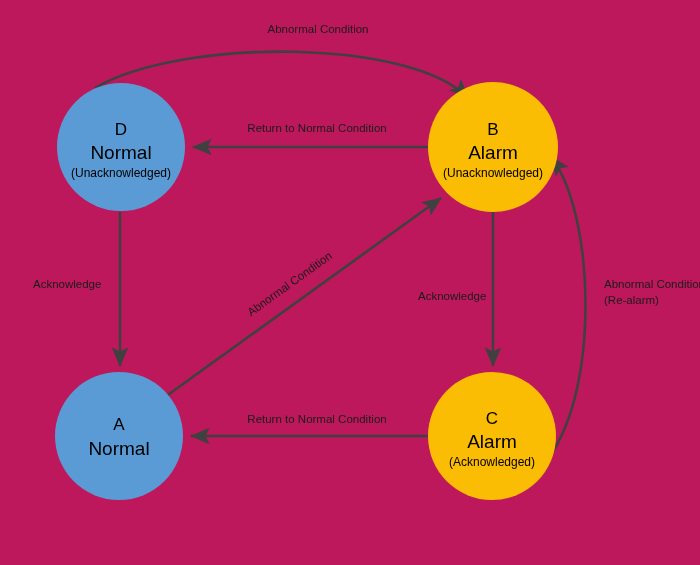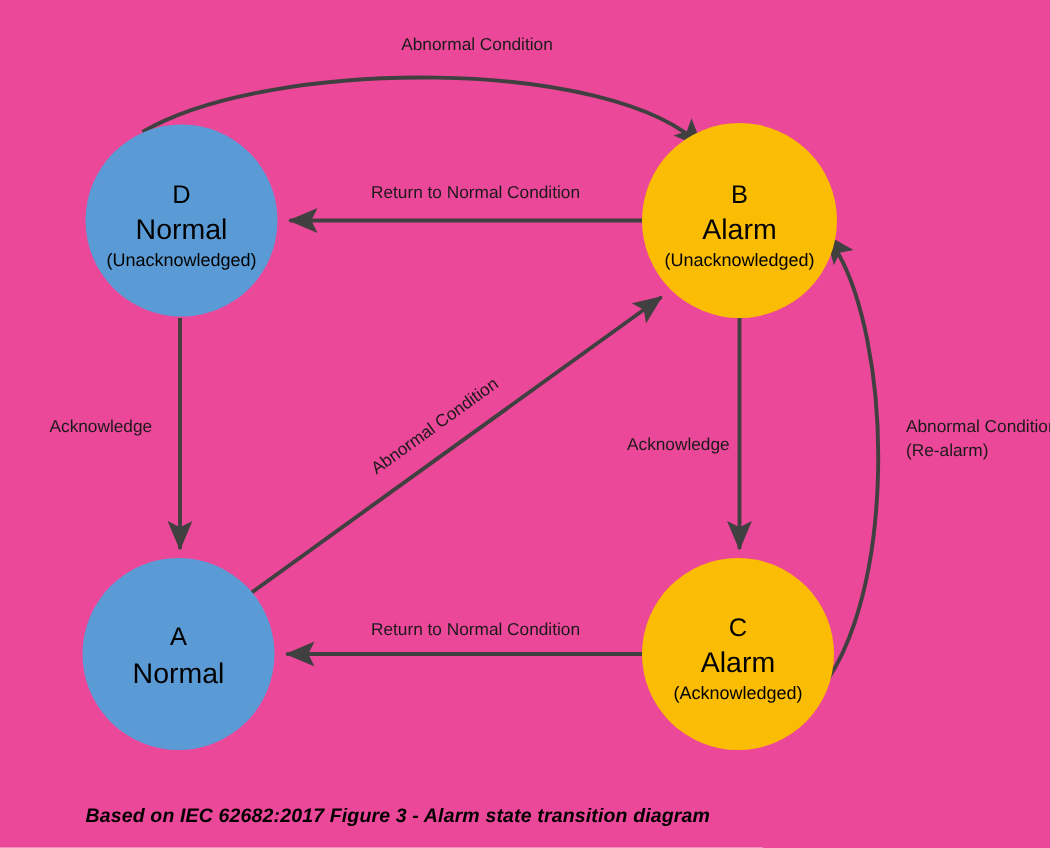--- a/index.html
+++ b/index.html
@@ -11,21 +11,21 @@
     width: 700px;
     height: 565px;
     font-family: "Liberation Sans", sans-serif;
     color: #000000;
     overflow: hidden;
   }
   #figure {
     position: relative;
     width: 700px;
     height: 565px;
-    background: #ec4899;
+    background: #be185d;
   }
   svg.diagram {
     position: absolute;
     left: 0;
     top: 0;
     width: 700px;
     height: 565px;
     display: block;
   }
   .node-circle {
@@ -149,15 +149,14 @@
 
     <g>
       <circle class="node-circle" cx="492" cy="436" r="64" fill="#fbbc04"></circle>
       <text class="node-id" x="492" y="424">C</text>
       <text class="node-state" x="492" y="448">Alarm</text>
       <text class="node-sub" x="492" y="466">(Acknowledged)</text>
     </g>
 
   </svg>
 
-  <div class="caption">Based on IEC 62682:2017 Figure 3 - Alarm state transition diagram</div>
 
 </div>
 
 </body></html>

